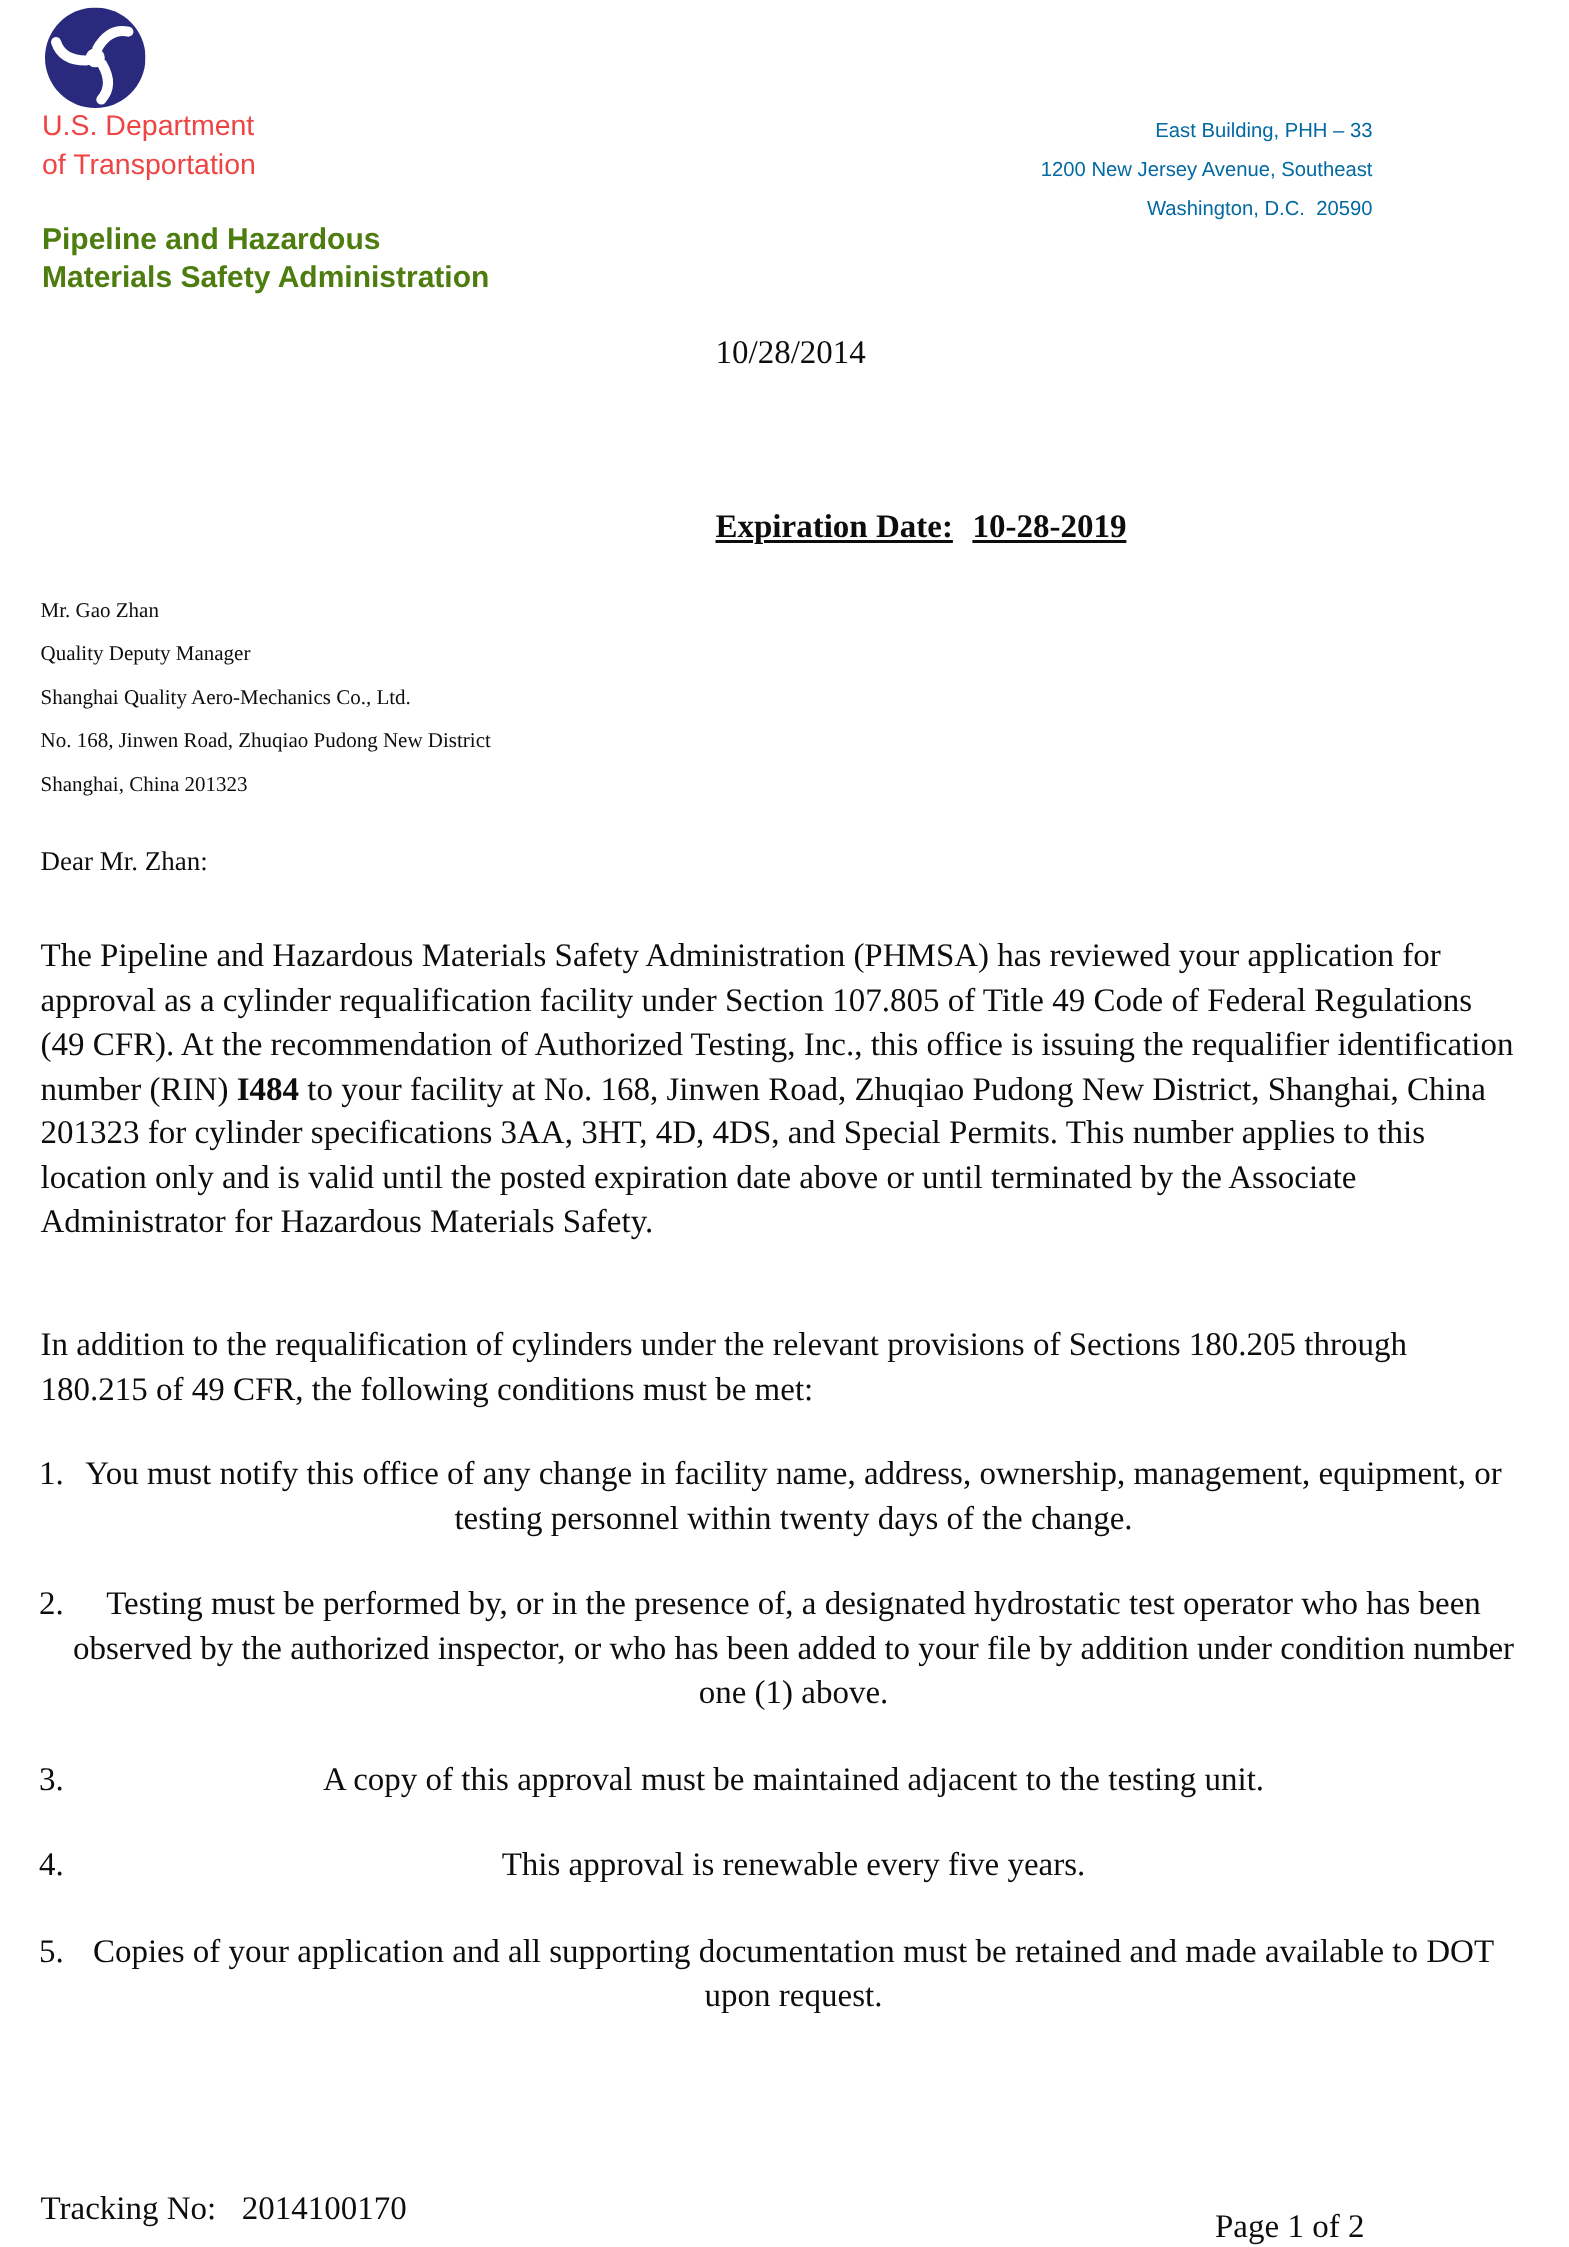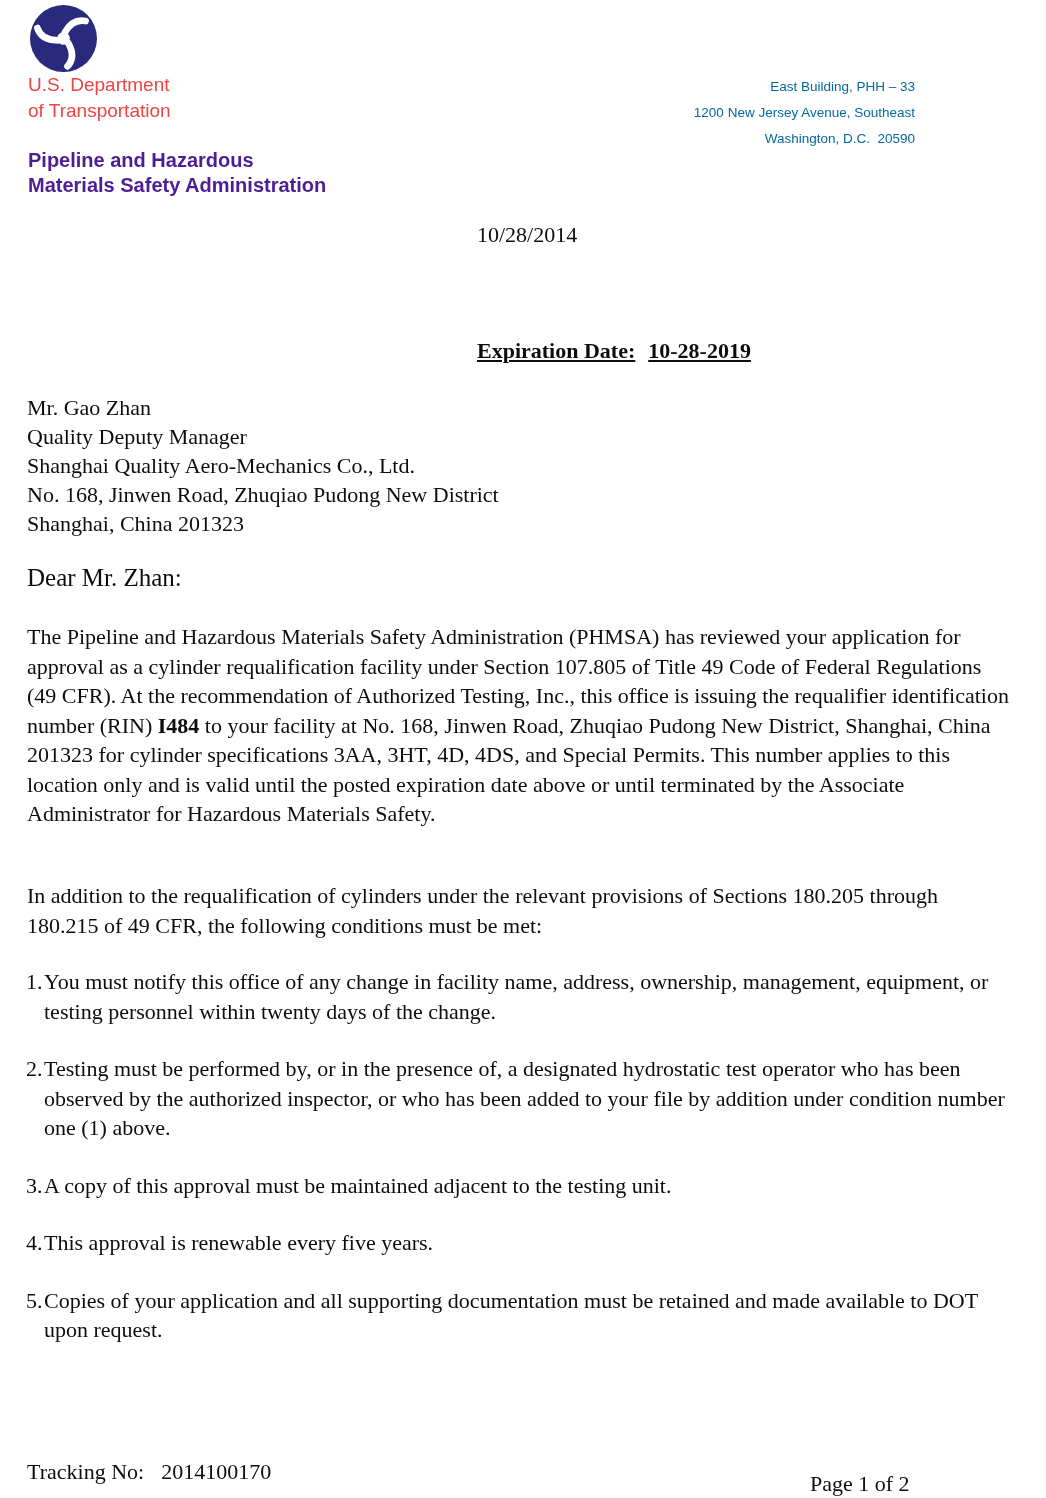--- a/index.html
+++ b/index.html
@@ -16,46 +16,46 @@
   
   .logo { position:absolute; left:30px; top:5px; width:67px; height:67px; }
   .dept {
     position:absolute; left:28px; top:72px;
     font-family:"Liberation Sans", sans-serif;
     font-size:19px; line-height:26px; color:#ef4444;
   }
   .agency {
     position:absolute; left:28px; top:148px;
     font-family:"Liberation Sans", sans-serif;
-    font-size:20px; font-weight:bold; line-height:25px; color:#4c1d95;
+    font-size:20px; font-weight:bold; line-height:25px; color:#4d7c0f;
   }
   .office {
     position:absolute; top:74px; right:131px;
     text-align:right;
     font-family:"Liberation Sans", sans-serif;
     font-size:13.5px; line-height:26px; color:#0369a1;
   }
   .office div { white-space:pre; }
 
   
   .date-line { position:absolute; left:477px; top:222px; font-size:22px; }
   .expiration { position:absolute; left:477px; top:338px; font-size:22px; font-weight:bold;text-decoration:underline; }
   .expiration .val { margin-left:13px; }
 
-  .recipient { position:absolute; left:27px; top:393px; font-size:22px; line-height:29px;font-family:Liberation Serif, serif; }
-  .salutation { position:absolute; left:27px; top:564px; font-size:25px; }
+  .recipient { position:absolute; left:27px; top:393px; font-size:14px; line-height:29px;font-family:Liberation Serif, serif; }
+  .salutation { position:absolute; left:27px; top:564px; font-size:18px; }
 
   .para1 { position:absolute; left:27px; top:622px; width:982px; font-size:22px; line-height:29.5px; }
   .para2 { position:absolute; left:27px; top:881px; width:982px; font-size:22px; line-height:29.5px; }
   .rin { font-weight:bold;margin-top:40px; }
 
   .conditions { position:absolute; left:26px; top:967px; width:988px; font-size:22px; line-height:29.5px; }
   .cond { display:flex; margin-bottom:28px; }
   .cond .num { flex:0 0 18px; }
-  .cond .text { flex:1; }
+  .cond .text { flex:1;text-align:center; }
 
   
   .footer-tracking { position:absolute; left:27px; top:1459px; font-size:22px; }
   .footer-tracking .val { margin-left:17px; }
   .footer-page { position:absolute; left:810px; top:1459px; font-size:22px;margin-top:12px; }
 </style>
 </head>
 <body>
 
 <div class="page">

